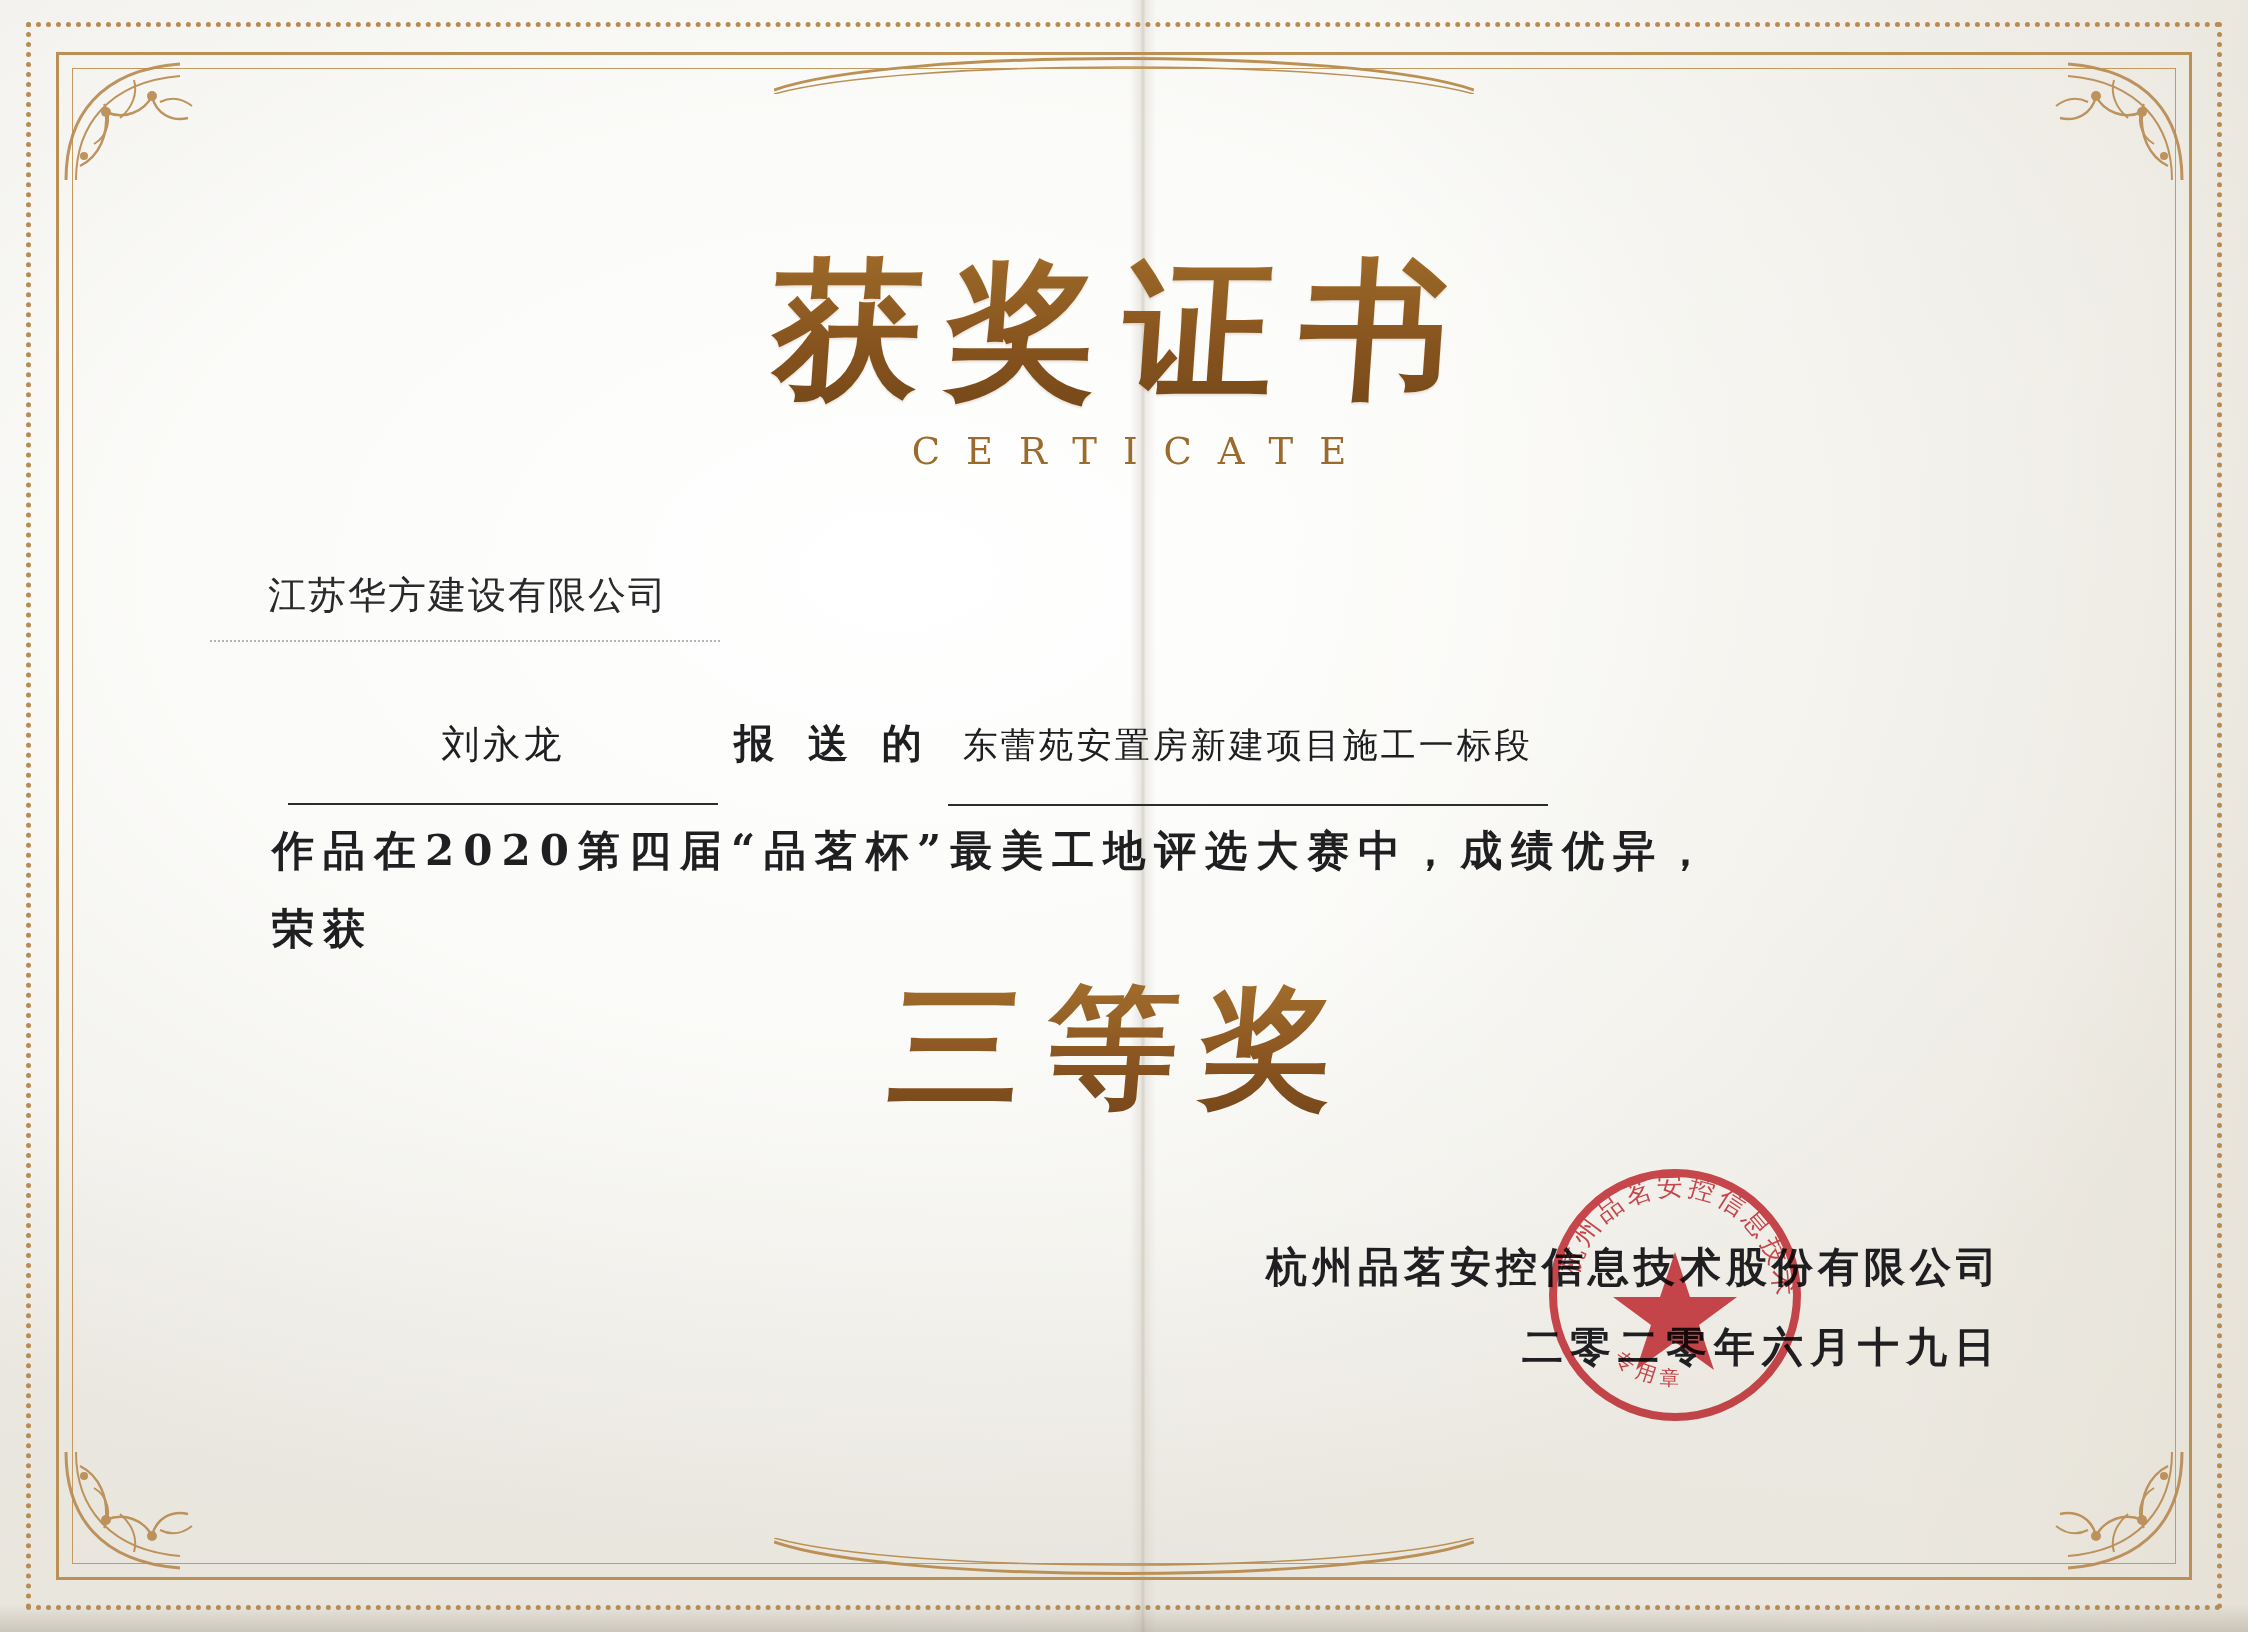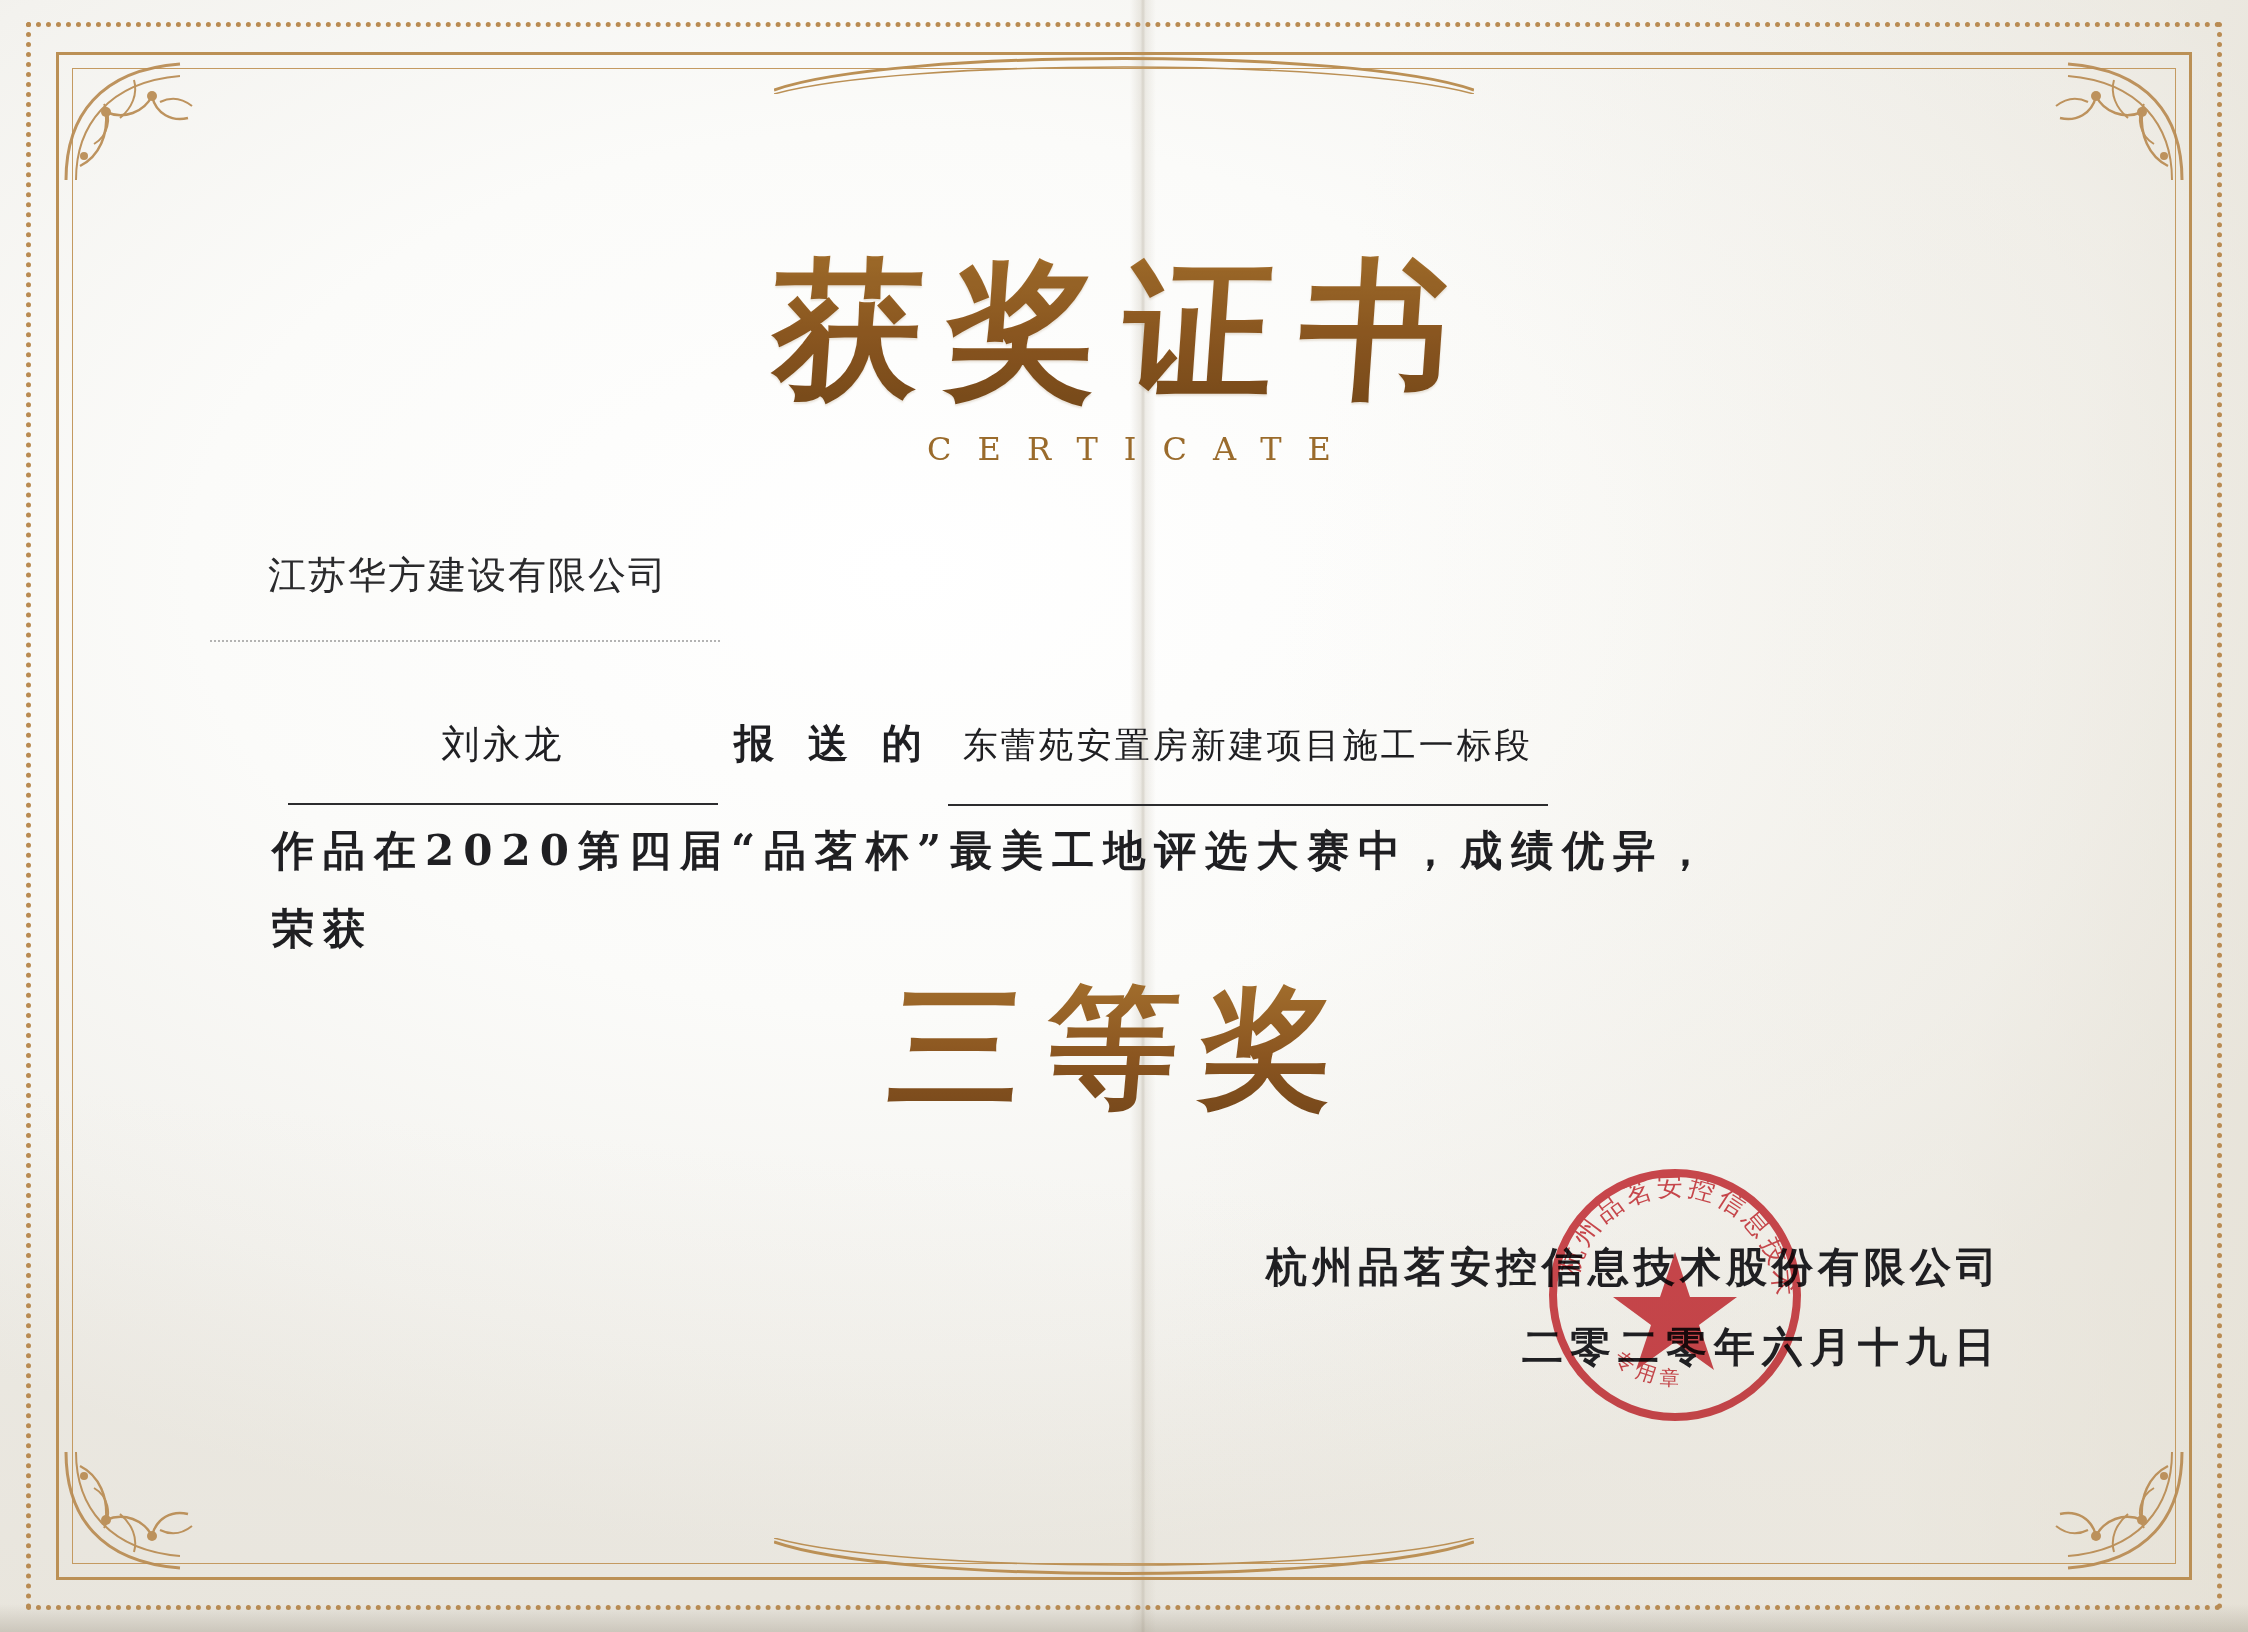--- a/index.html
+++ b/index.html
@@ -128,31 +128,31 @@
     text-shadow: 0 2px 2px rgba(120,80,30,0.15);
     transform: skewX(-4deg);
   }
 
   .subtitle {
     position: absolute;
     top: 430px;
     left: 0; right: 0;
     text-align: center;
     font-family: "DejaVu Serif", serif;
-    font-size: 32px;
+    font-size: 37px;
     letter-spacing: 26px;
     color: #9a6b2c;
     font-weight: 400;
     padding-left: 36px;
   }
 
   .org-name {
     position: absolute;
     left: 268px;
-    top: 550px;
+    top: 570px;
     font-size: 38px;
     color: #2a2a2c;
     letter-spacing: 2px;
     font-family: "Liberation Sans", sans-serif;
   }
   .org-underline {
     position: absolute;
     left: 210px;
     top: 640px;
     width: 510px;

